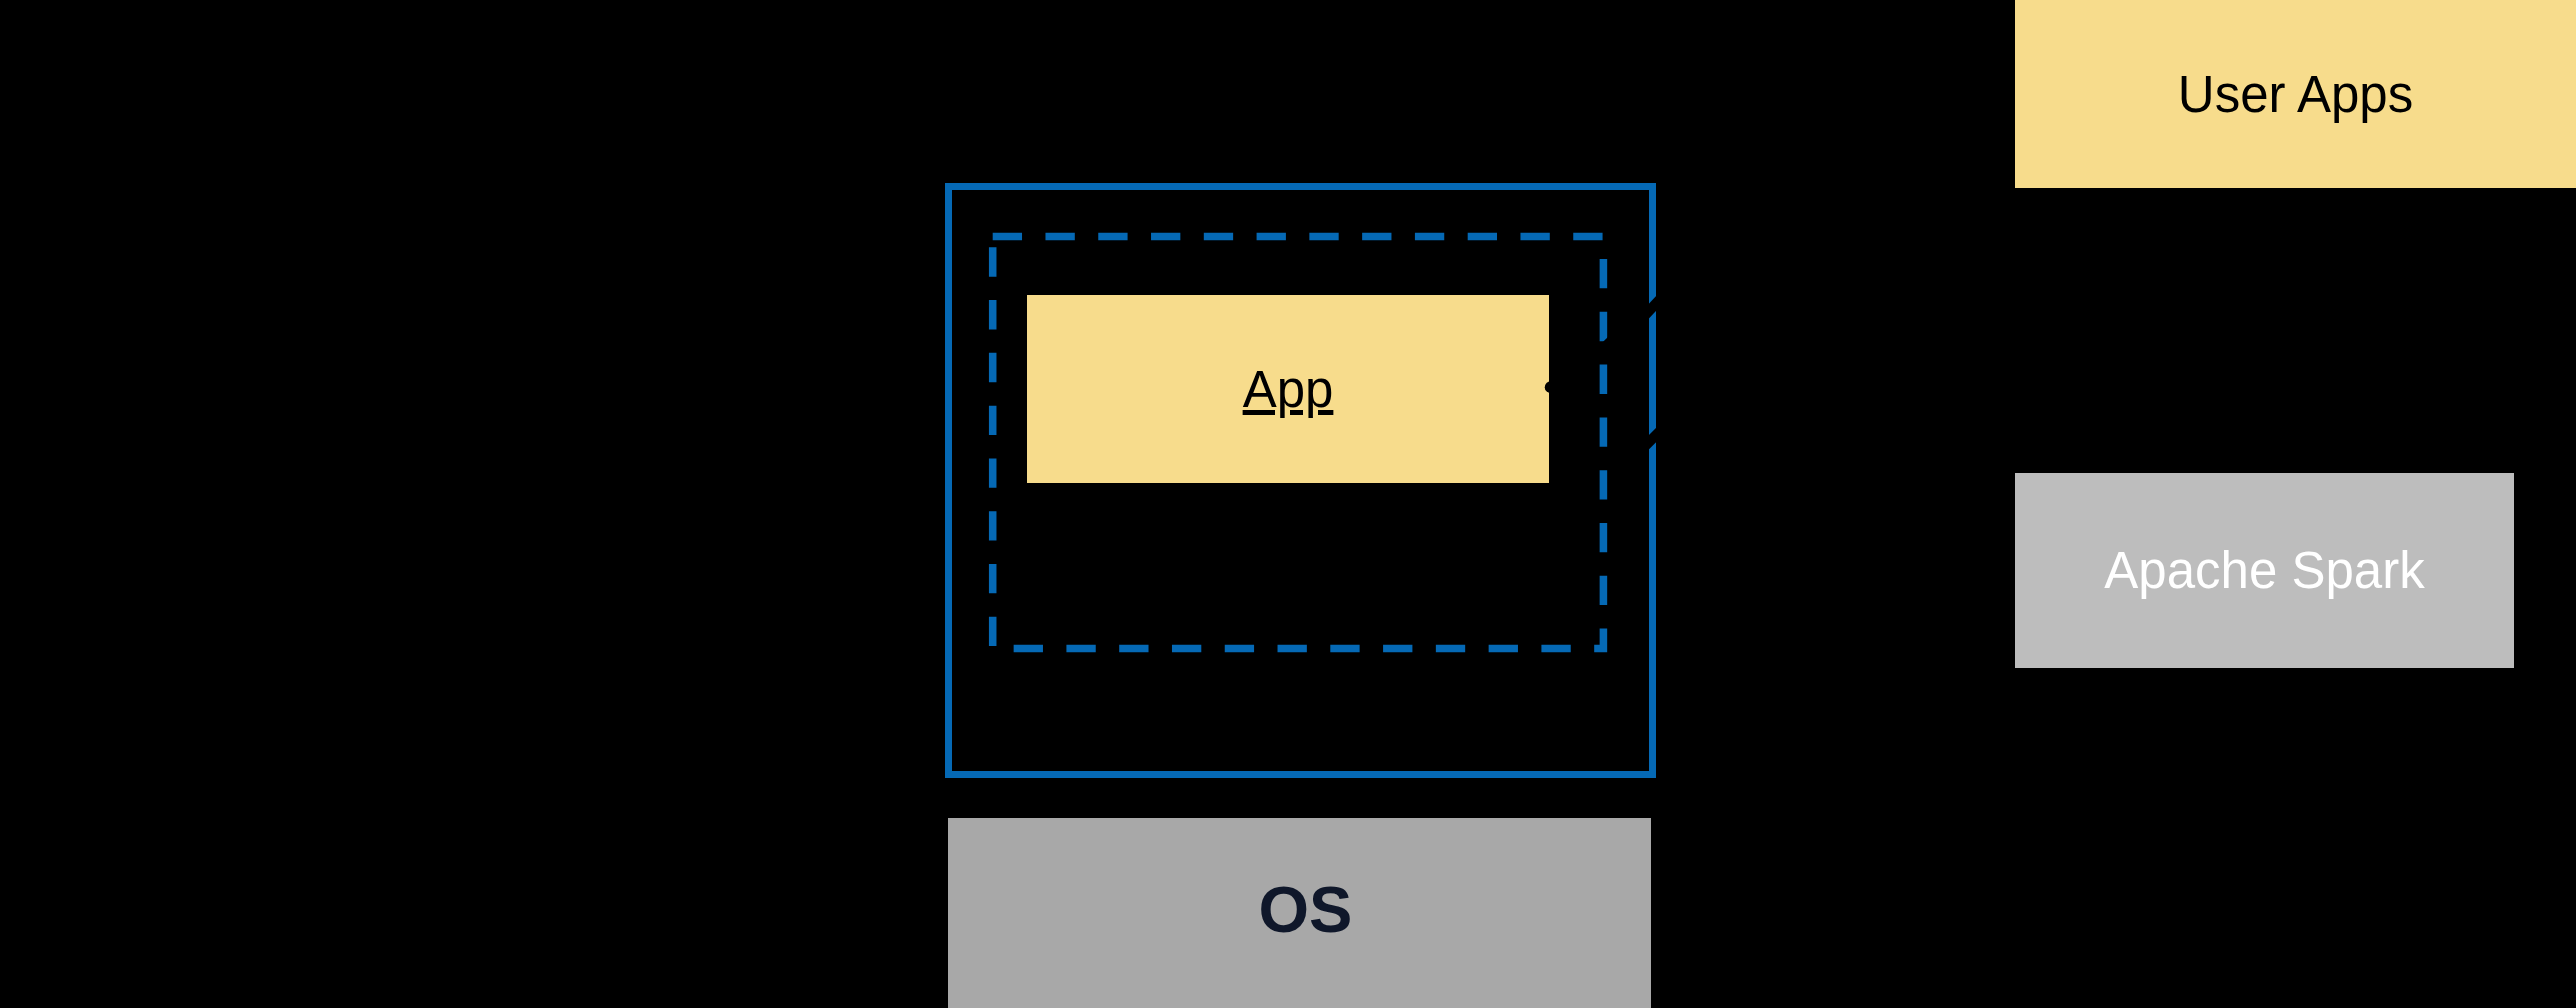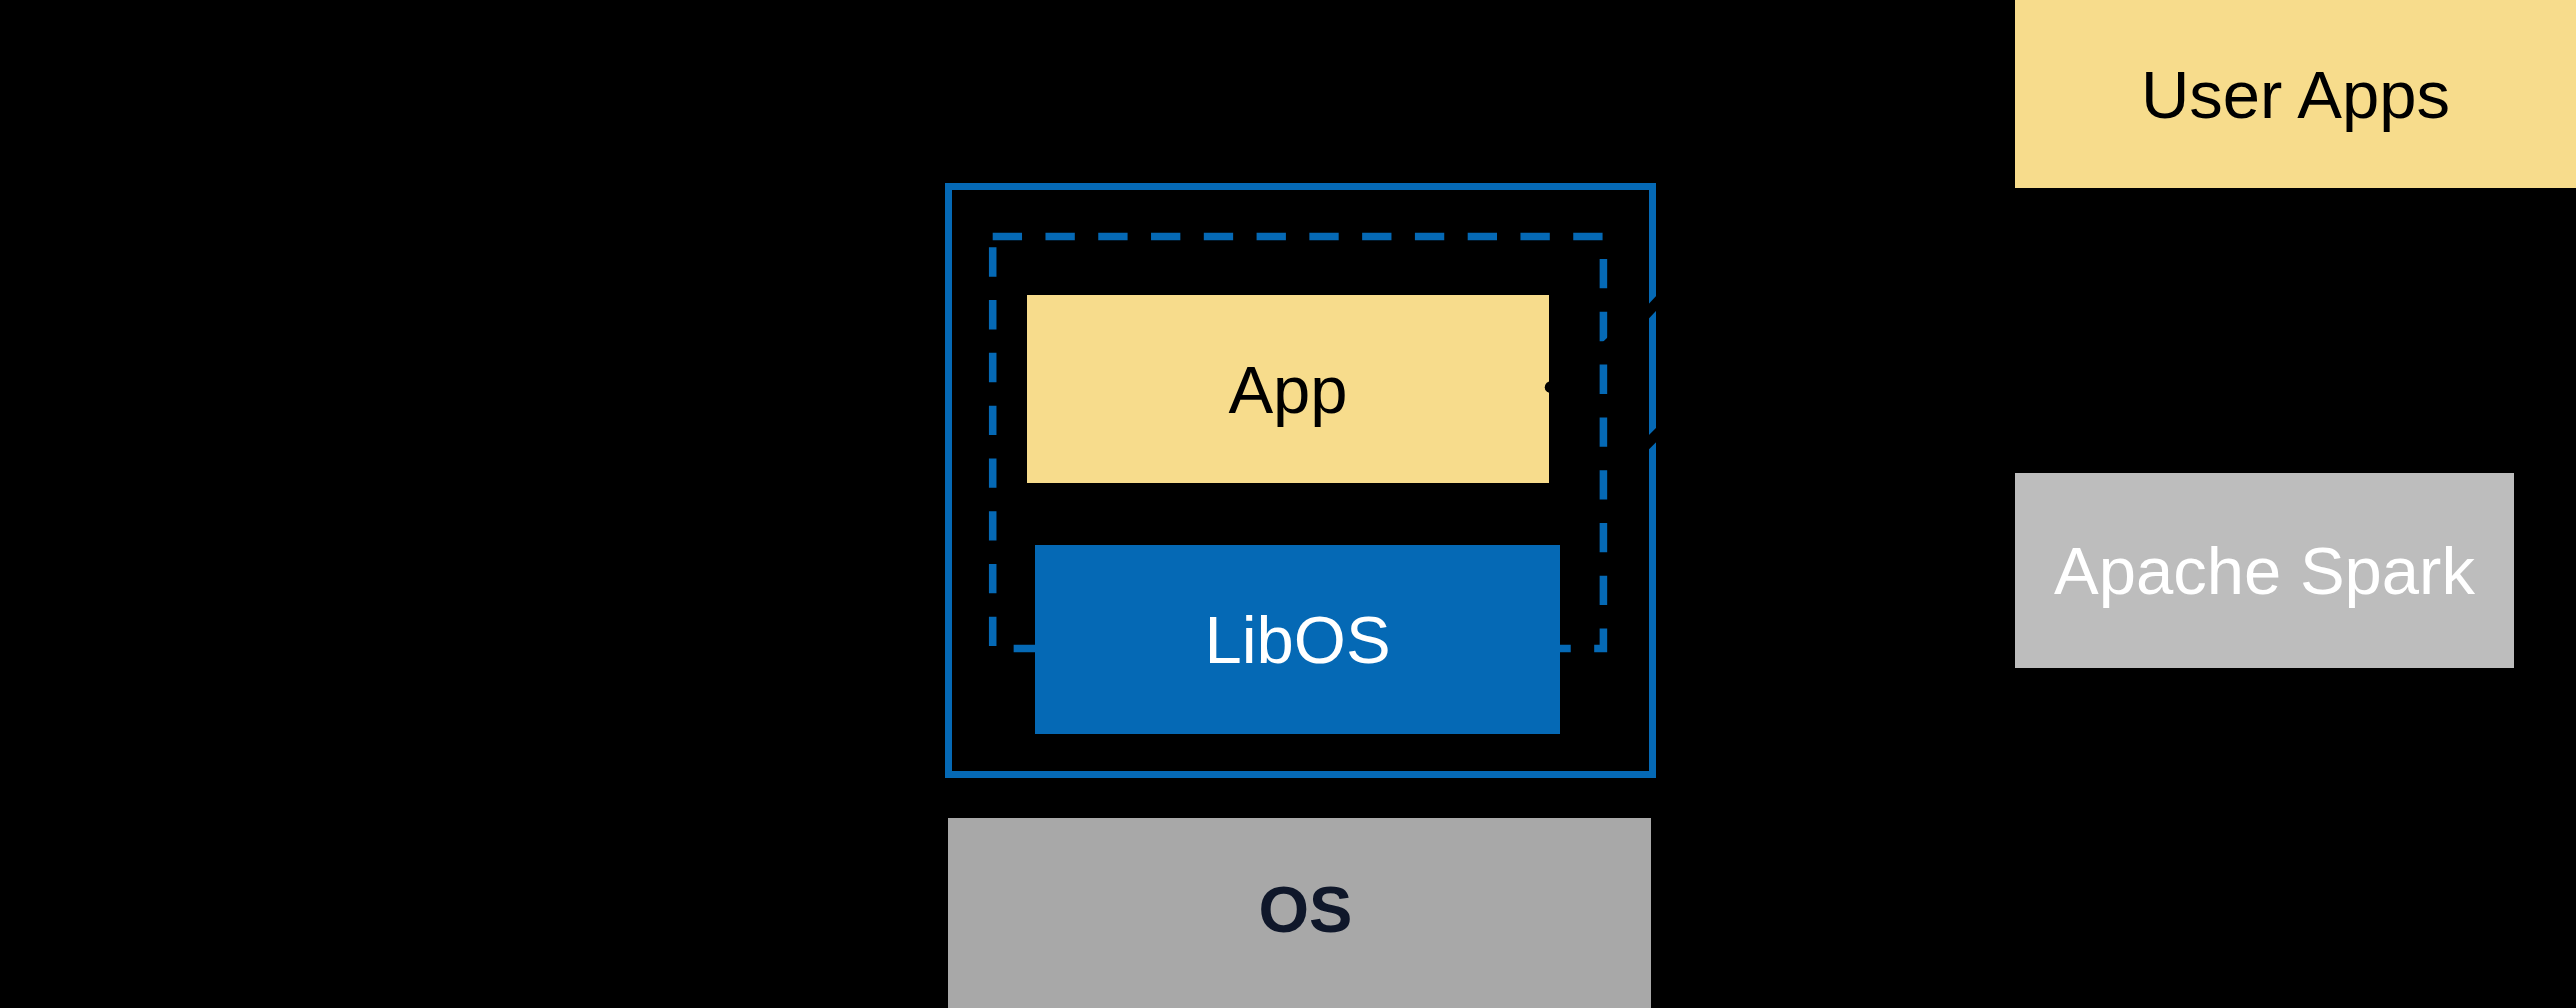--- a/index.html
+++ b/index.html
@@ -16,21 +16,21 @@
     font-family: "Liberation Sans", sans-serif;
   }
   .box {
     position: absolute;
     display: flex;
     align-items: center;
     justify-content: center;
     box-sizing: border-box;
   }
   .label {
-    font-size: 67px;
+    font-size: 51px;
     line-height: 1;
     white-space: nowrap;
   }
 
   
   #sgx-box {
     left: 0; top: 424px;
     width: 524px; height: 182px;
     background: #0569B5;
   }
@@ -55,21 +55,21 @@
   #dashed-layer { z-index: 2; }
   #artifact-layer { z-index: 5; }
 
   
   #app-box {
     left: 1027px; top: 295px;
     width: 522px; height: 188px;
     background: #F7DC8C;
     z-index: 3;
   }
-  #app-box .label { color: #000000; }
+  #app-box .label { color: #000000; text-decoration: underline; }
 
   
   #libos-box {
     left: 1035px; top: 545px;
     width: 525px; height: 189px;
     background: #0569B5;
     z-index: 3;
   }
   #libos-box .label { color: #FFFFFF; }
 
@@ -122,23 +122,20 @@
   <div class="box" id="enclave-outline"></div>
 
   <svg id="dashed-layer" class="overlay" viewBox="0 0 3075 1204" xmlns="http://www.w3.org/2000/svg">
     <rect x="1185" y="282" width="729" height="492" fill="none" stroke="#0569B5" stroke-width="9" stroke-dasharray="35 28"></rect>
   </svg>
 
   <div class="box" id="app-box">
     <span class="label">App</span>
   </div>
 
-  <div class="box" id="libos-box">
-    <span class="label">LibOS</span>
-  </div>
 
   <div class="box" id="os-box">
     <span class="label">OS</span>
   </div>
 
   <div class="box" id="user-apps-box">
     <span class="label">User Apps</span>
   </div>
 
 

